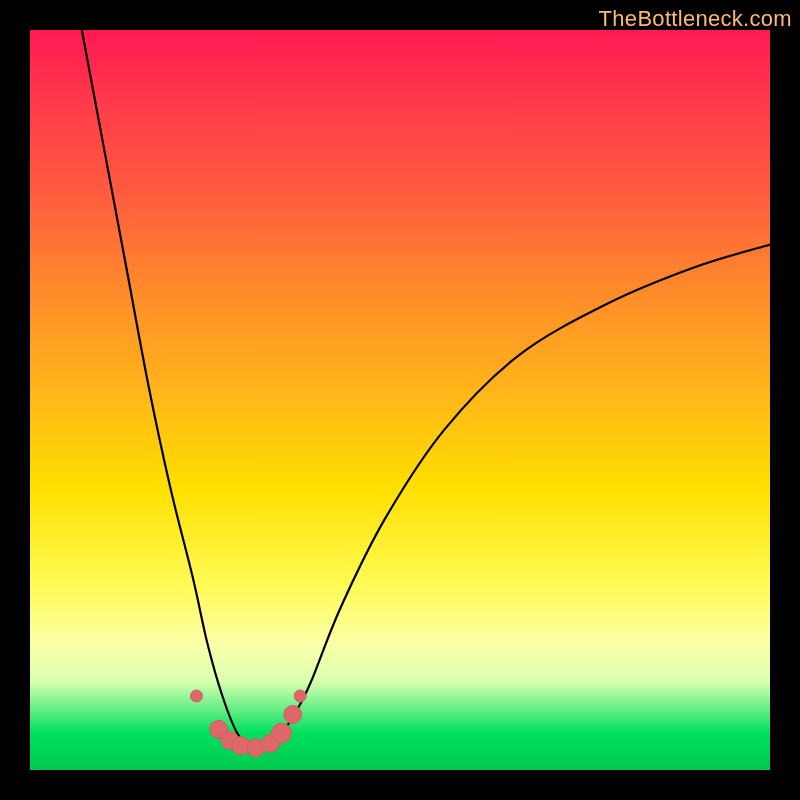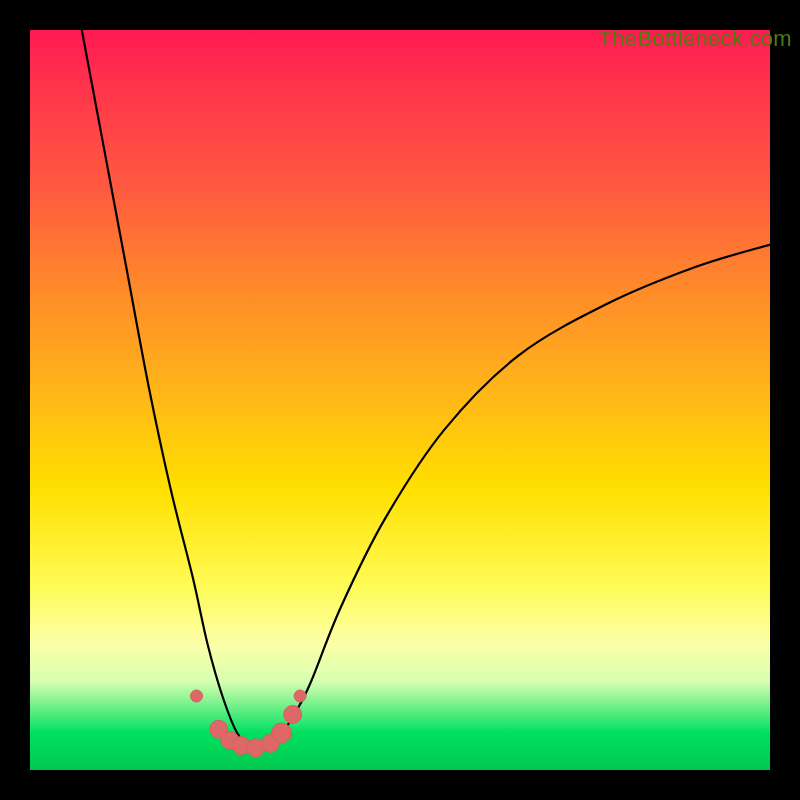--- a/index.html
+++ b/index.html
@@ -30,26 +30,25 @@
       #fbffa8 83%,
       #d8ffb0 88%,
       #00e060 95%,
       #00c84e 100%
     );
   }
   .watermark {
     position: absolute;
     top: 6px;
     right: 8px;
-    color: #4d7c0f;
+    color: #fdba74;
     font-size: 22px;
     letter-spacing: 0.3px;
     font-weight: 500;
     user-select: none;
-    margin-top: 20px;
   }
   svg.curve {
     position: absolute;
     left: 0;
     top: 0;
     width: 740px;
     height: 740px;
     overflow: visible;
   }
 </style>

